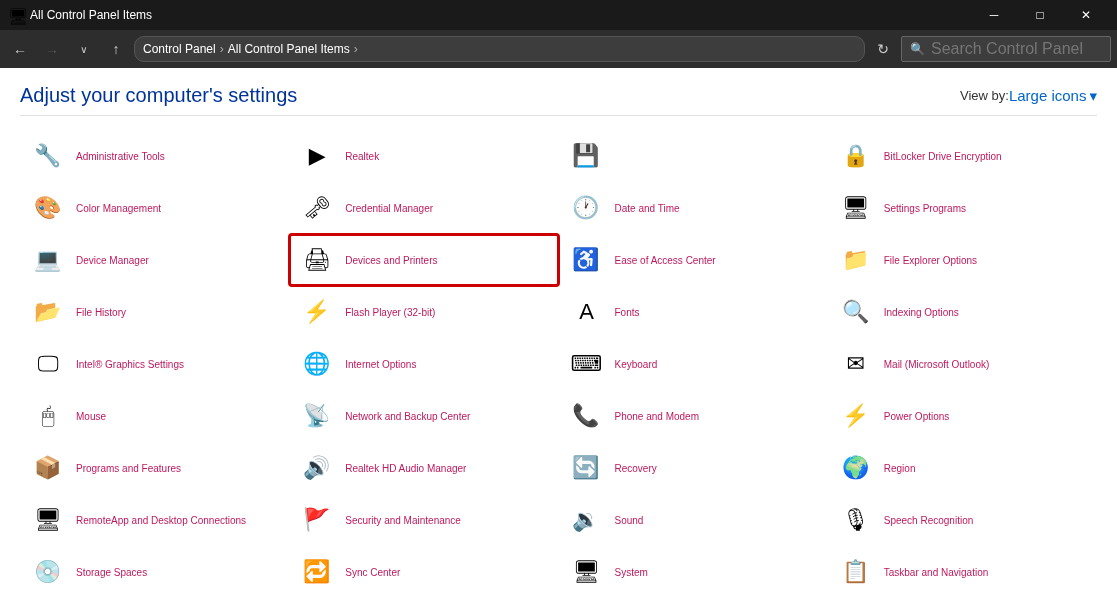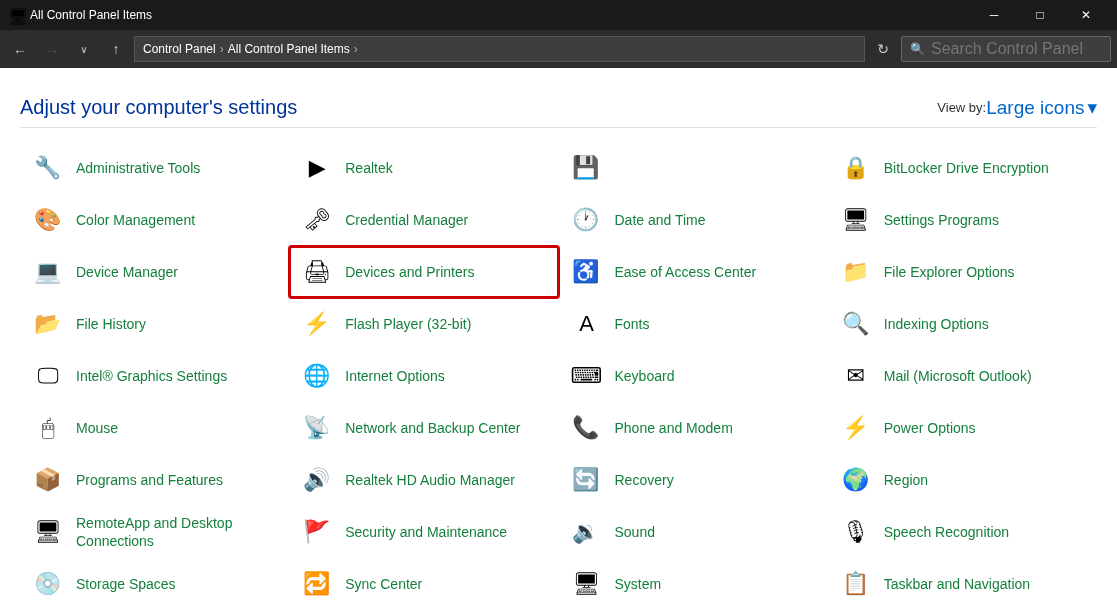--- a/index.html
+++ b/index.html
@@ -32,65 +32,65 @@
       padding: 0 6px;
       gap: 4px;
     }
     .nav-btn {
       background: none; border: none; color: #ccc; width: 28px; height: 28px;
       display: flex; align-items: center; justify-content: center; cursor: pointer; border-radius: 3px; font-size: 14px;
     }
     .nav-btn:disabled { color: #555; cursor: default; }
     .address-path {
       flex: 1; background: #3d3d3d; border: 1px solid #555; height: 26px;
-      display: flex; align-items: center; padding: 0 8px; color: #fff; font-size: 12px; border-radius: 0;
+      display: flex; align-items: center; padding: 0 8px; color: #fff; font-size: 12px; border-radius: 10px;
       gap: 4px;
     }
     .path-sep { color: #aaa; }
     .path-part { color: #fff; font-size: 12px; cursor: pointer; }
     .refresh-btn {
       background: none; border: none; color: #ccc; width: 28px; height: 28px;
       display: flex; align-items: center; justify-content: center; cursor: pointer; font-size: 14px;
     }
     .search-box {
       background: #3d3d3d; border: 1px solid #666; height: 26px;
       display: flex; align-items: center; padding: 0 8px; gap: 6px; border-radius: 2px; width: 210px;
     }
     .search-icon { color: #aaa; font-size: 12px; }
     .search-input { background: none; border: none; color: #aaa; font-size: 16px; outline: none; width: 100%; }
 
     
-    .content-area { background: #fff; padding: 28px 20px; height: calc(615px - 30px - 38px); overflow-y: auto; }
+    .content-area { background: #fff; padding: 16px 20px; height: calc(615px - 30px - 38px); overflow-y: auto; }
 
     
     .content-header {
       display: flex; justify-content: space-between; align-items: center;
       margin-bottom: 14px; border-bottom: 1px solid #e0e0e0; padding-bottom: 8px;
     }
     .page-title { font-size: 20px; color: #003399; font-weight: normal; }
     .view-by { display: flex; align-items: center; gap: 0; font-size: 13px; color: #333; }
-    .view-by-link { color: #0066cc; font-size: 19px; cursor: pointer; text-decoration: none; display: flex; align-items: center; gap: 3px; }
+    .view-by-link { color: #0066cc; font-size: 15px; cursor: pointer; text-decoration: none; display: flex; align-items: center; gap: 3px; }
 
     
     .items-grid {
       display: grid;
       grid-template-columns: repeat(4, 1fr);
       gap: 0;
     }
     .item {
       display: flex; align-items: center; gap: 10px;
       padding: 8px 10px; cursor: pointer; border-radius: 3px;
       position: relative;
     }
     .item.highlighted { outline: 3px solid #cc0000; outline-offset: -2px; }
     .item-icon {
       width: 36px; height: 36px; flex-shrink: 0;
       display: flex; align-items: center; justify-content: center; font-size: 22px;
     }
-    .item-label { color: #15803d; font-size: 14px; line-height: 1.3; }
+    .item-label { color: #be185d; font-size: 10px; line-height: 1.3; }
 
     
     .content-area::-webkit-scrollbar { width: 12px; }
     .content-area::-webkit-scrollbar-track { background: #f0f0f0; }
     .content-area::-webkit-scrollbar-thumb { background: #c0c0c0; border: 1px solid #a0a0a0; }
   </style>
 </head>
 <body>
 
 <div class="title-bar">

